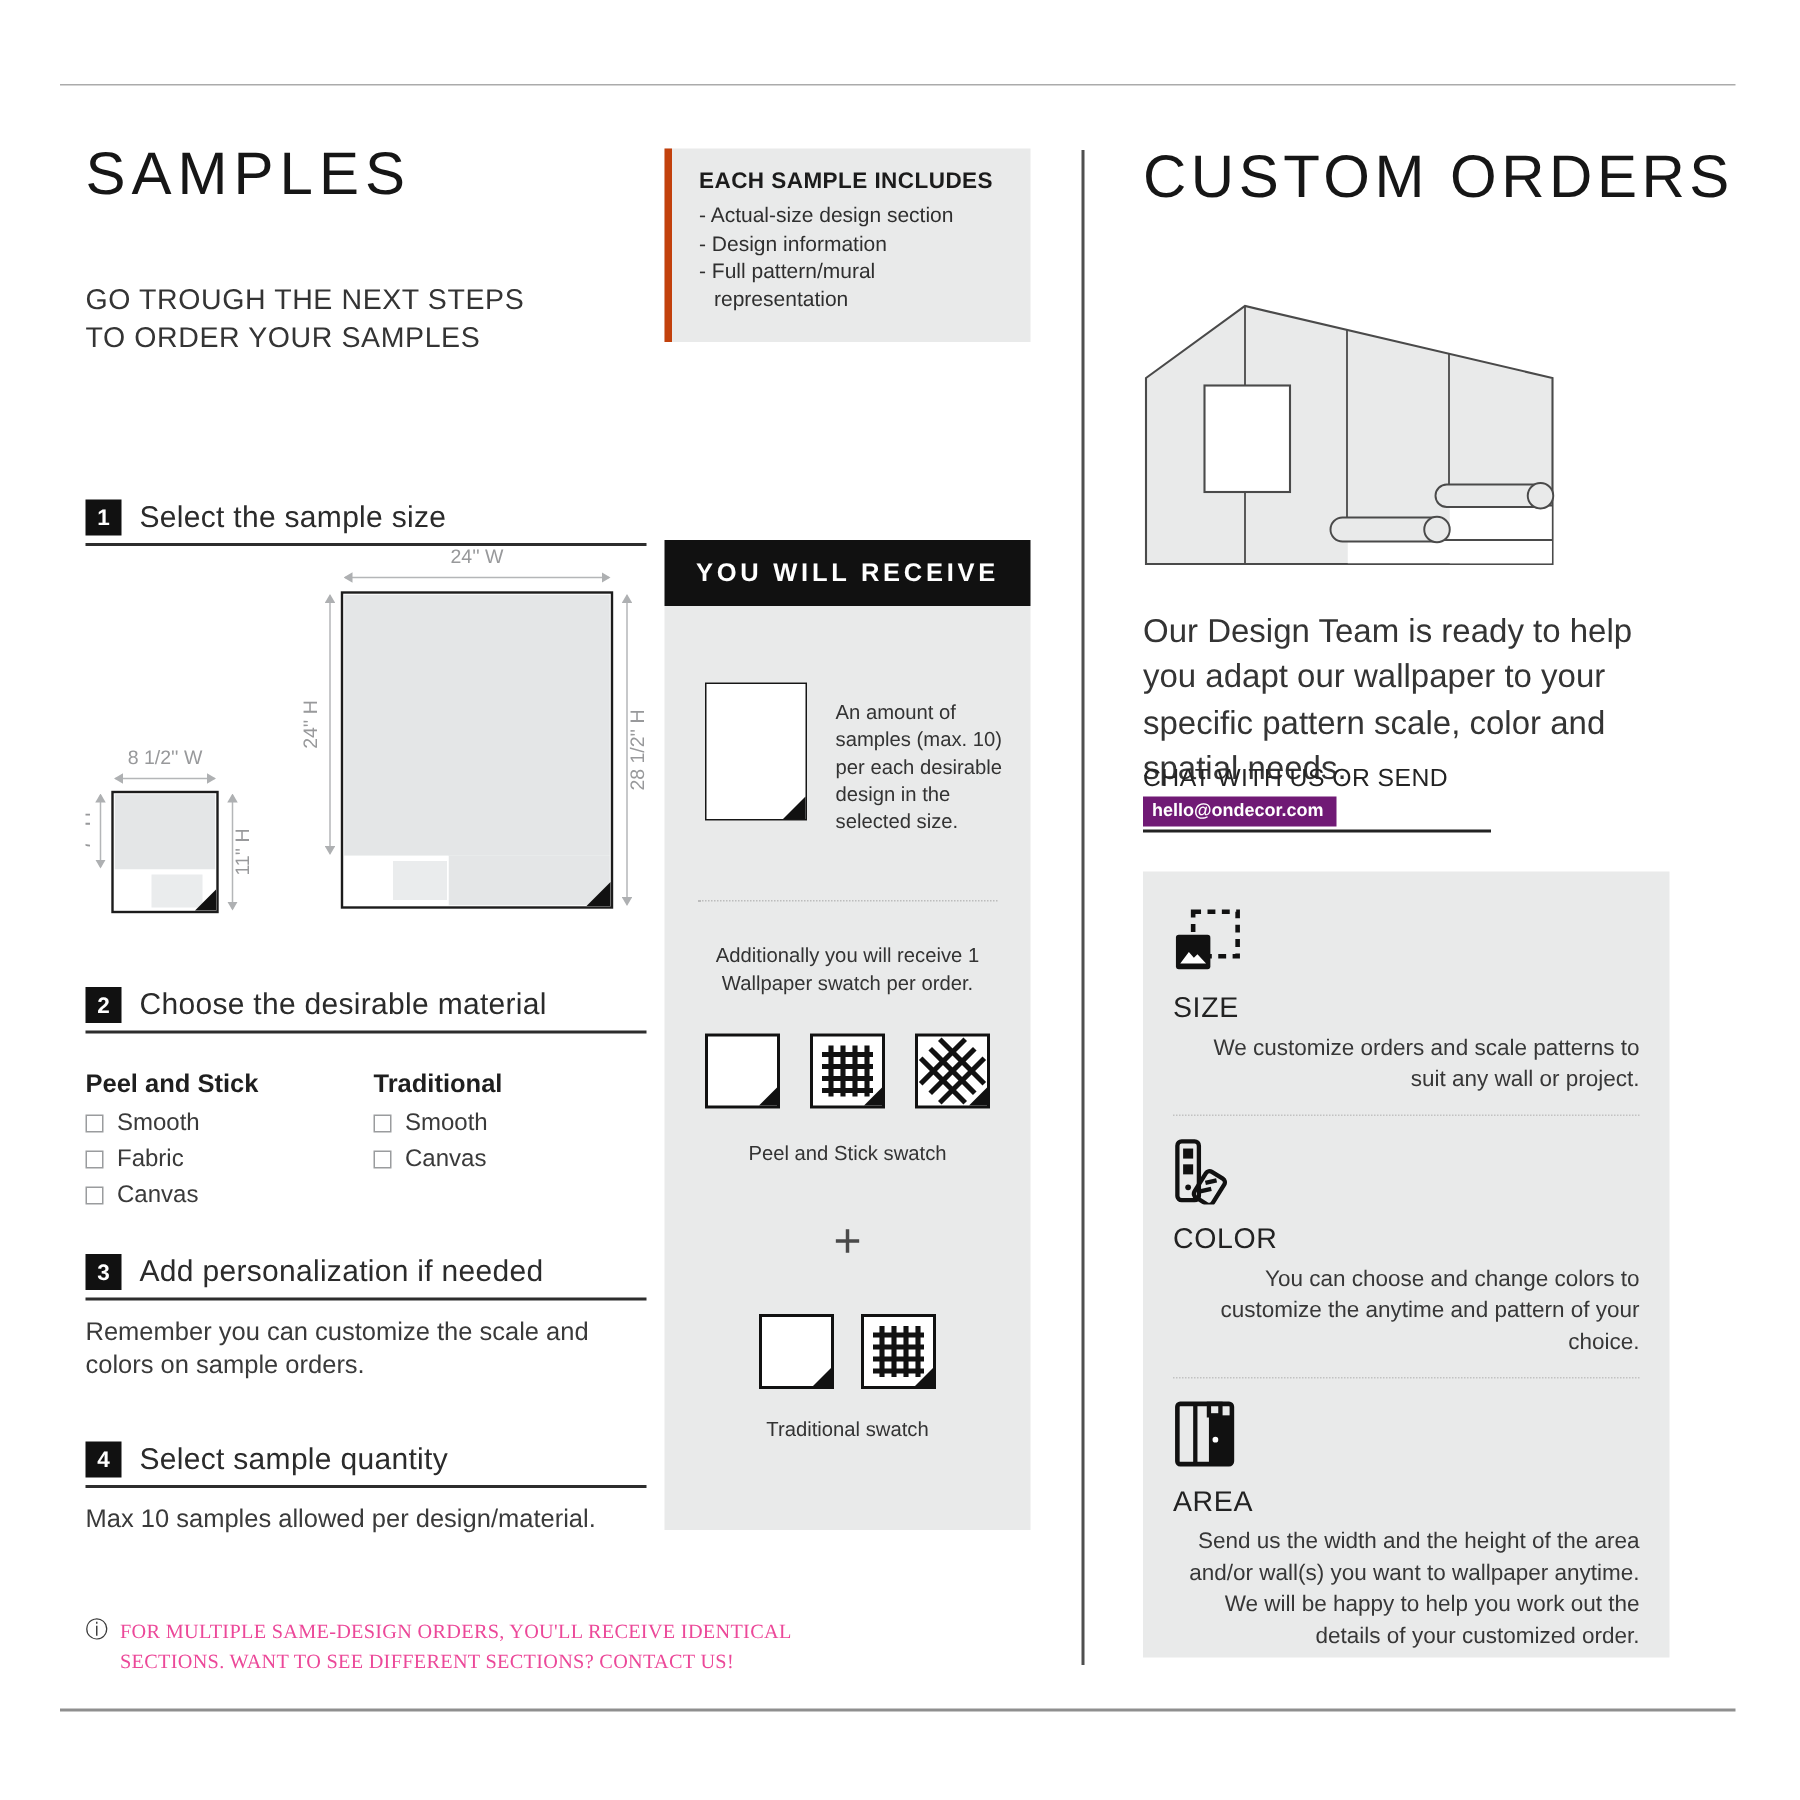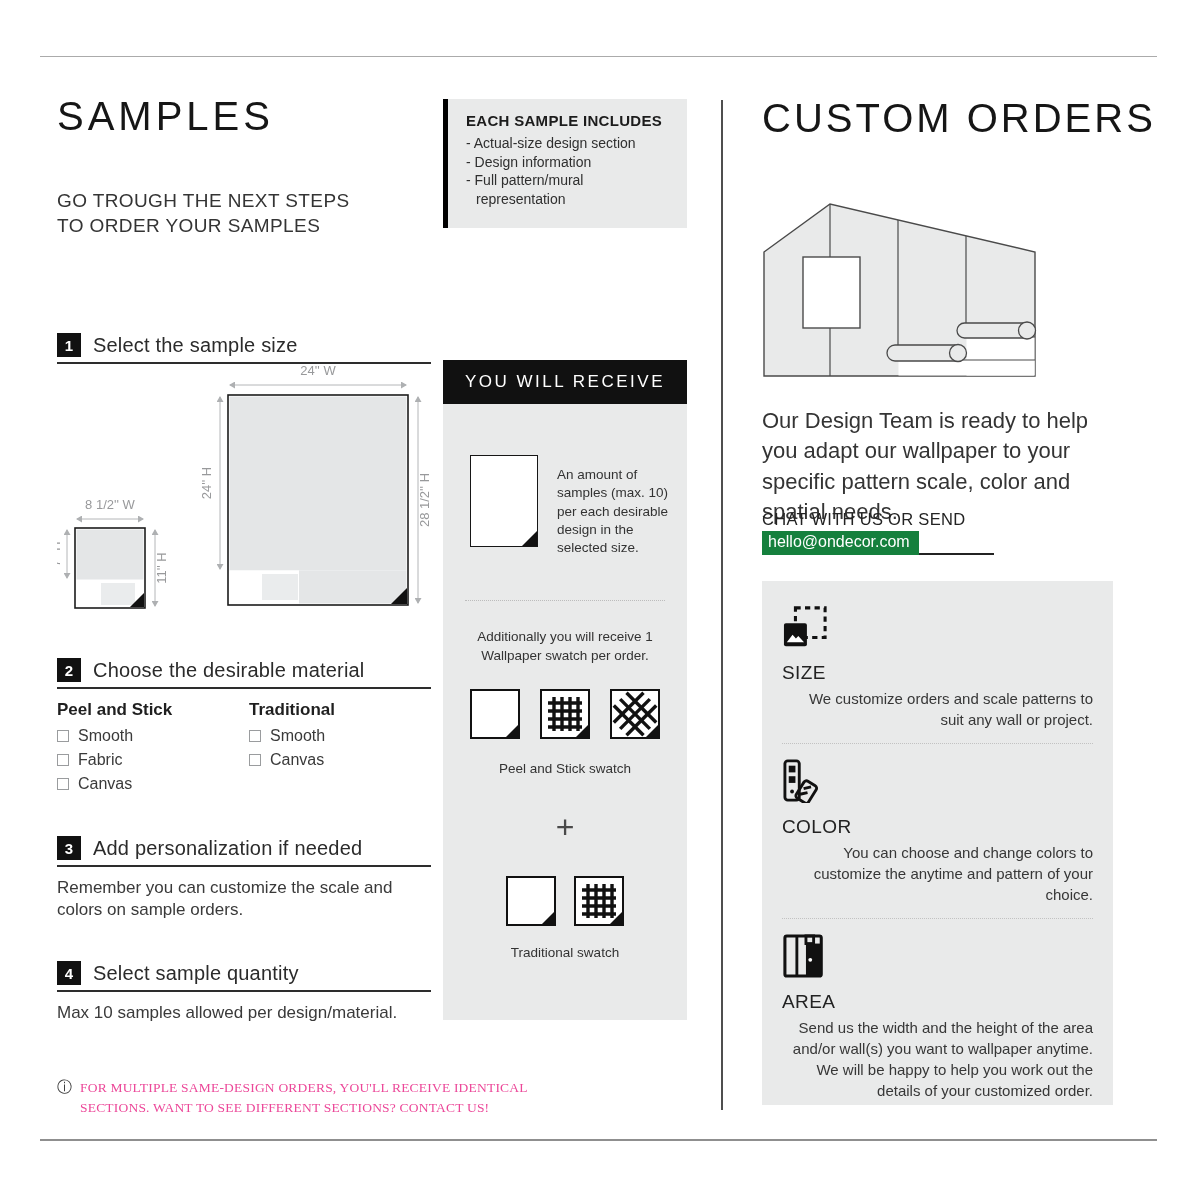--- a/index.html
+++ b/index.html
@@ -15,21 +15,21 @@
   .rule-bottom { left:40px; top:1139px; width:1117px; height:2px; background:#8f8f8f; }
   .v-divider { left:721px; top:100px; width:2px; height:1010px; background:#4f4f4f; }
 
   
   .big-title { font-size:40px; font-weight:500; letter-spacing:4px; color:#161616; }
   .subtitle { font-size:19px; line-height:1.32; letter-spacing:0.4px; color:#343434; }
 
   
   .includes-box {
     left:443px; top:99px; width:244px; min-height:129px;
-    background:#e9eaea; border-left:5px solid #000000; padding:13px 14px 14px 18px;
+    background:#e9eaea; border-left:5px solid #c2410c; padding:13px 14px 14px 18px;
   }
   .includes-title { font-size:15px; font-weight:bold; letter-spacing:0.3px; color:#1c1c1c; margin-bottom:5px; }
   .includes-item { font-size:14px; line-height:1.33; color:#2f2f2f; padding-left:10px; text-indent:-10px; }
 
   
   .step-head { display:flex; align-items:center; gap:12px; border-bottom:2px solid #2d2d2d; padding-bottom:5px; }
   .step-num {
     width:24px; height:24px; background:#111; color:#fff; flex:0 0 24px;
     display:flex; align-items:center; justify-content:center;
     font-size:15px; font-weight:bold;
@@ -45,39 +45,39 @@
 
   
   .footnote { display:flex; gap:8px; align-items:flex-start; width:490px; }
   .info-glyph { font-size:15px; color:#3a3a3a; line-height:1.2; }
   .footnote-text { font-size:13.5px; line-height:1.45; letter-spacing:0.2px; color:#ec4899; width:458px;font-family:Liberation Serif, serif; }
 
   
   .receive-header {
     left:443px; top:360px; width:244px; height:44px; background:#111;
     color:#fff; font-size:17px; letter-spacing:2.5px;
-    display:flex; align-items:center; justify-content:center;
+    display:flex; align-items:center; justify-content:center;font-weight:bold;
   }
   .receive-panel { left:443px; top:404px; width:244px; height:616px; background:#e9eaea; }
   .rec-sample-box { position:absolute; left:27px; top:51px; width:68px; height:92px; background:#fff; border:1.5px solid #161616; }
   .corner-tri { position:absolute; right:0; bottom:0; width:0; height:0; border-bottom:15px solid #111; border-left:15px solid transparent; }
   .rec-note { position:absolute; left:114px; top:62px; width:124px; font-size:13.5px; line-height:1.36; color:#333; }
   .dotted-sep { position:absolute; left:22px; right:22px; border-top:1.5px dotted #bcbcbc; }
   .rec-additional { position:absolute; left:8px; right:8px; top:224px; text-align:center; font-size:13.5px; line-height:1.4; color:#333; }
   .swatch-row { position:absolute; left:0; right:0; display:flex; justify-content:center; gap:20px; }
   .swatch { position:relative; width:50px; height:50px; background:#fff; border:2px solid #111; }
   .swatch .corner-tri { border-bottom-width:12px; border-left-width:12px; }
   .swatch-label { position:absolute; left:0; right:0; text-align:center; font-size:13.5px; line-height:1.35; color:#333; }
   .plus-sign { position:absolute; left:0; right:0; top:405px; text-align:center; font-size:32px; font-weight:300; color:#4a4a4a; }
 
   
   .custom-intro { font-size:22px; line-height:1.38; color:#343434; width:362px; }
   .chat-label-wrap { border-bottom:2px solid #232323; padding-bottom:5px; width:232px; }
   .chat-label { font-size:16.5px; letter-spacing:0.3px; color:#232323; }
-  .email-badge { display:inline-block; background:#15803d; color:#fff; font-size:16px; padding:2px 9px 4px 6px; }
+  .email-badge { display:inline-block; background:#701a75; color:#fff; font-size:12px; padding:2px 9px 4px 6px;font-weight:bold; }
   .custom-panel { left:762px; top:581px; width:351px; height:524px; background:#e9eaea; padding:24px 20px 16px 20px; overflow:hidden; }
   .cust-section .icon-wrap { margin-bottom:13px; height:44px; }
   .cust-title { font-size:19px; color:#222; letter-spacing:0.4px; margin-bottom:5px; }
   .cust-body { font-size:15px; line-height:1.38; color:#373737;text-align:right; }
   .cust-divider { border-top:1.5px dotted #c2c2c2; margin:13px 0 15px 0; }
 
   svg text { font-family:"Liberation Sans", sans-serif; }
 </style>
 </head>
 <body>
@@ -142,21 +142,21 @@
       <line x1="361" y1="35" x2="361" y2="241" stroke="#b4b6b8" stroke-width="1" marker-start="url(#arrS)" marker-end="url(#arrE)"></line>
       <text x="372" y="138" font-size="13" fill="#98999b" text-anchor="middle" transform="rotate(-90 372 138)">28 1/2'' H</text>
     </g>
   </svg>
 
   <div class="abs" style="left:57px; top:658px; width:374px;">
     <div class="step-head">
       <span class="step-num">2</span>
       <span class="step-title">Choose the desirable material</span>
     </div>
-    <div class="materials" style="margin-top:11px;">
+    <div class="materials" style="margin-top:24px;">
       <div style="width:150px;">
         <div class="mat-col-title">Peel and Stick</div>
         <div class="mat-opt">
           <span class="checkbox"></span>
           <span>Smooth</span>
         </div>
         <div class="mat-opt">
           <span class="checkbox"></span>
           <span>Fabric</span>
         </div>

